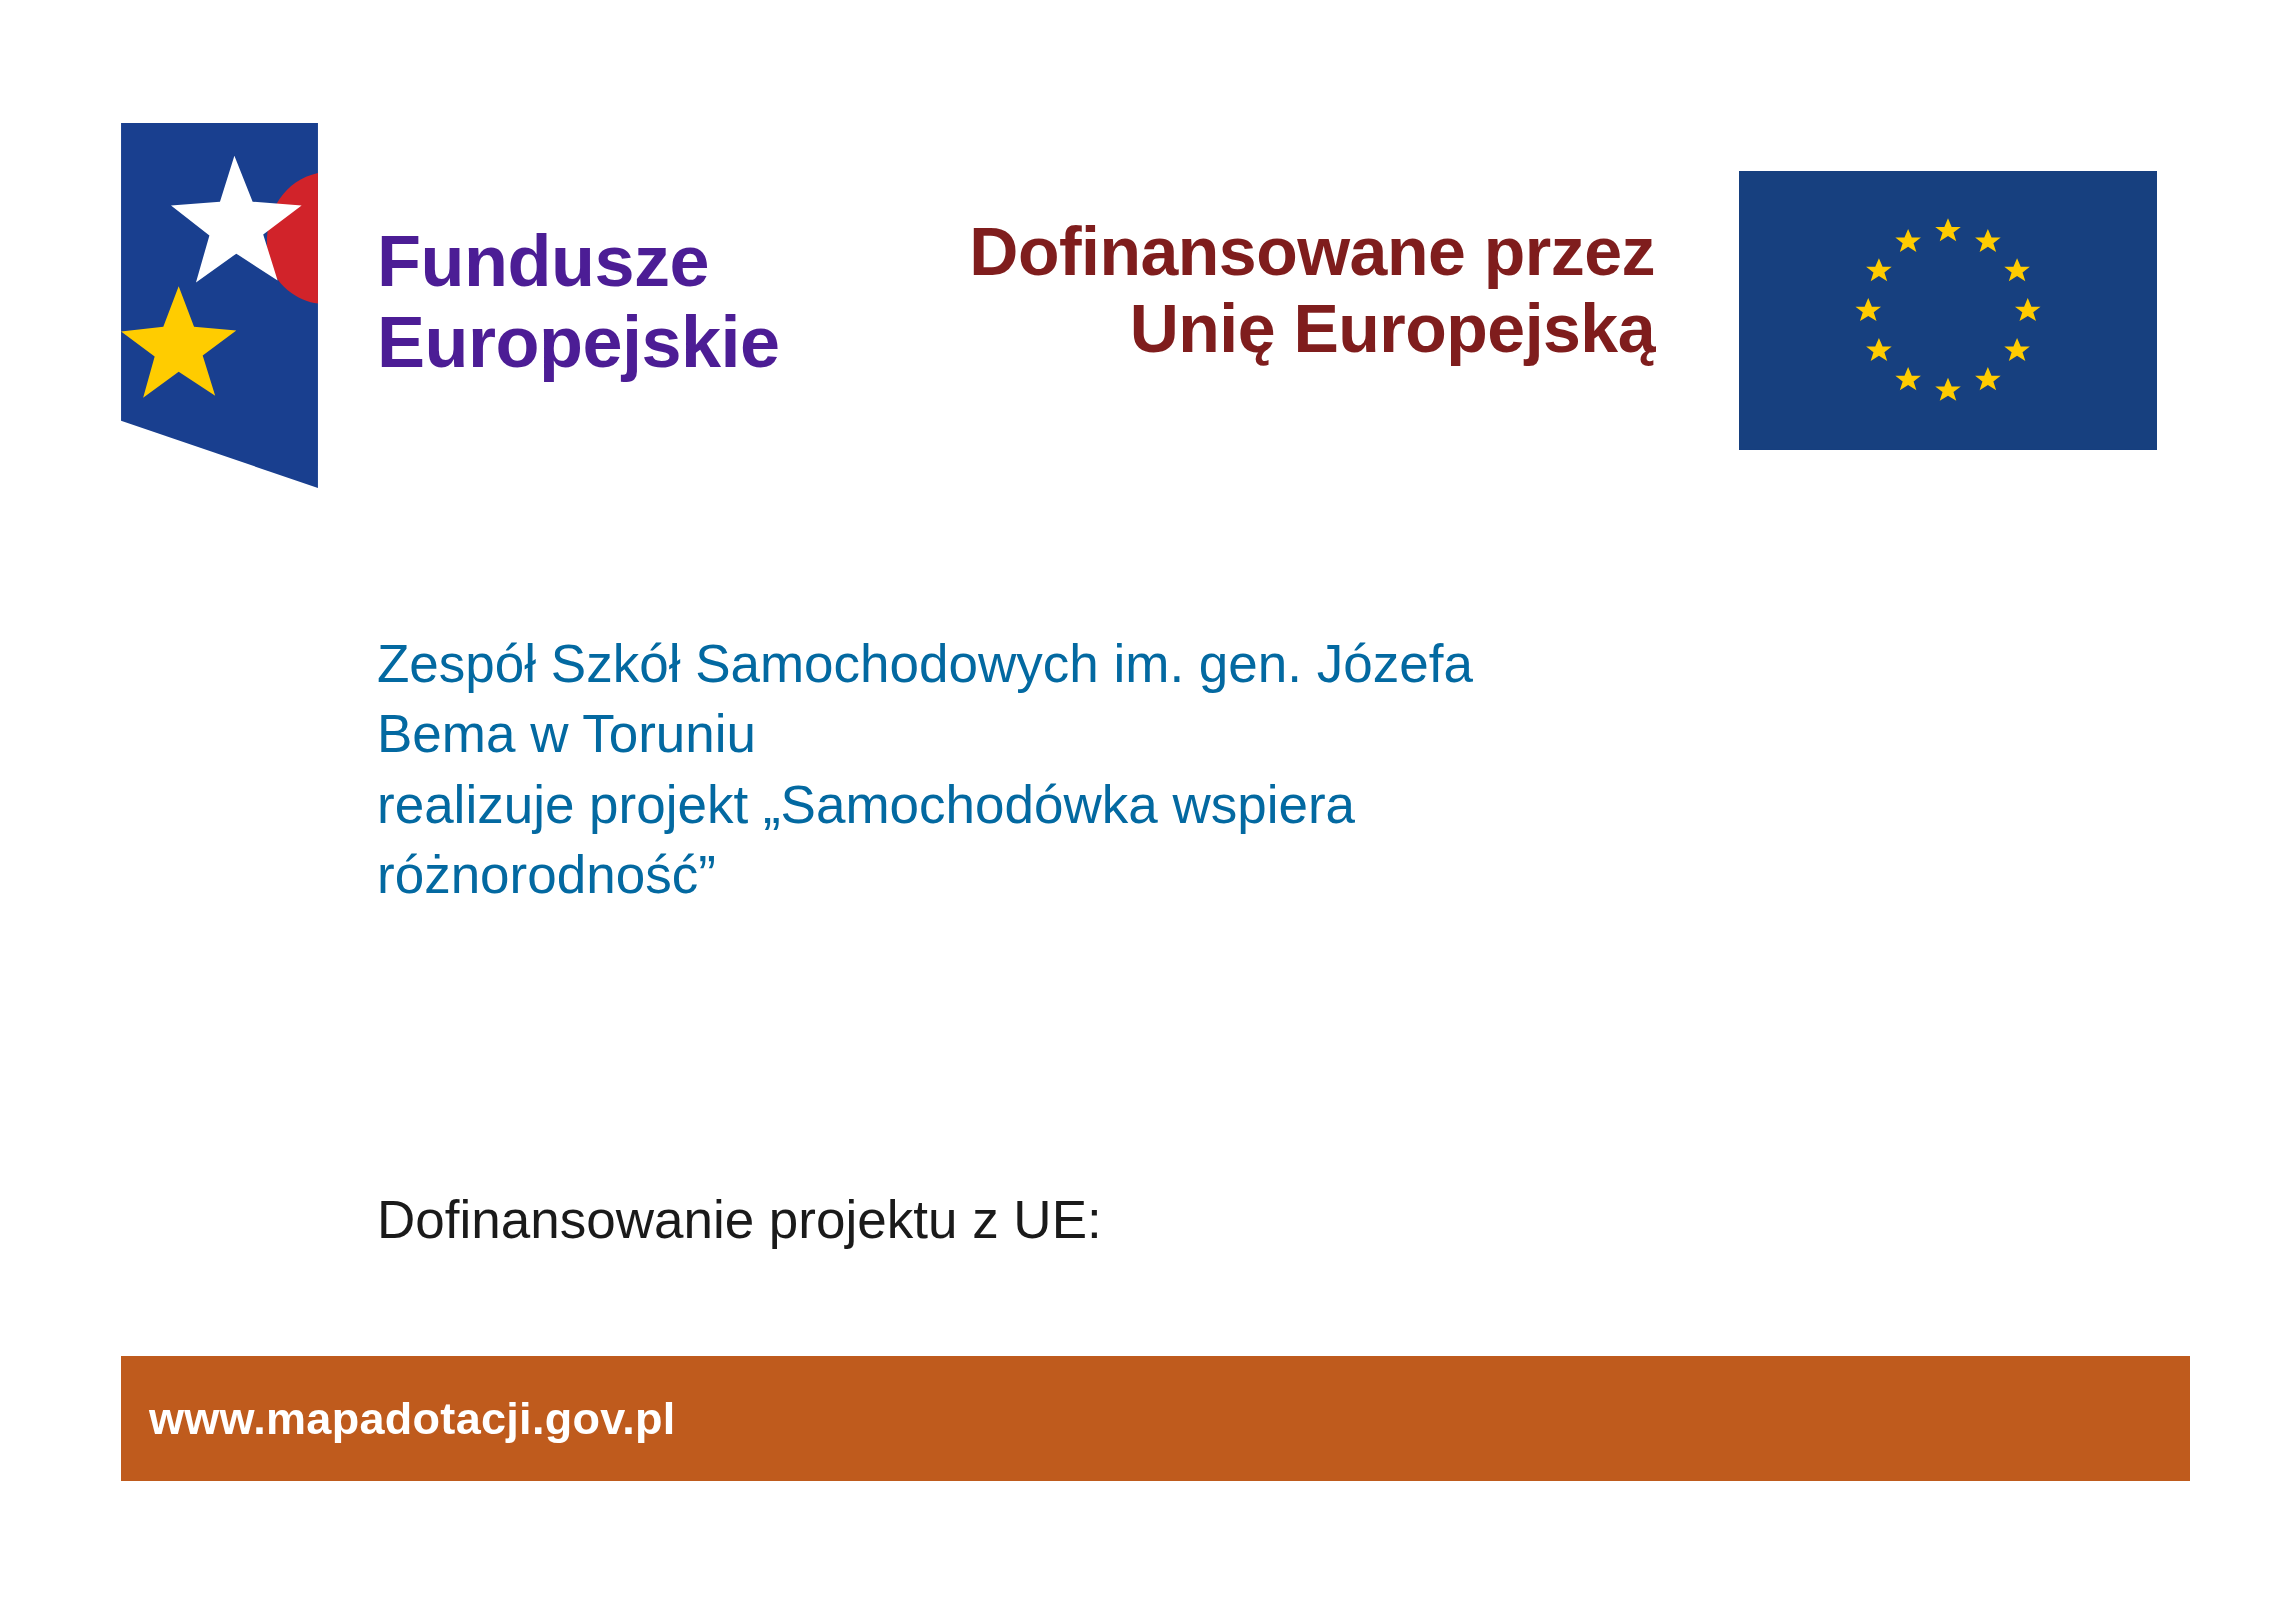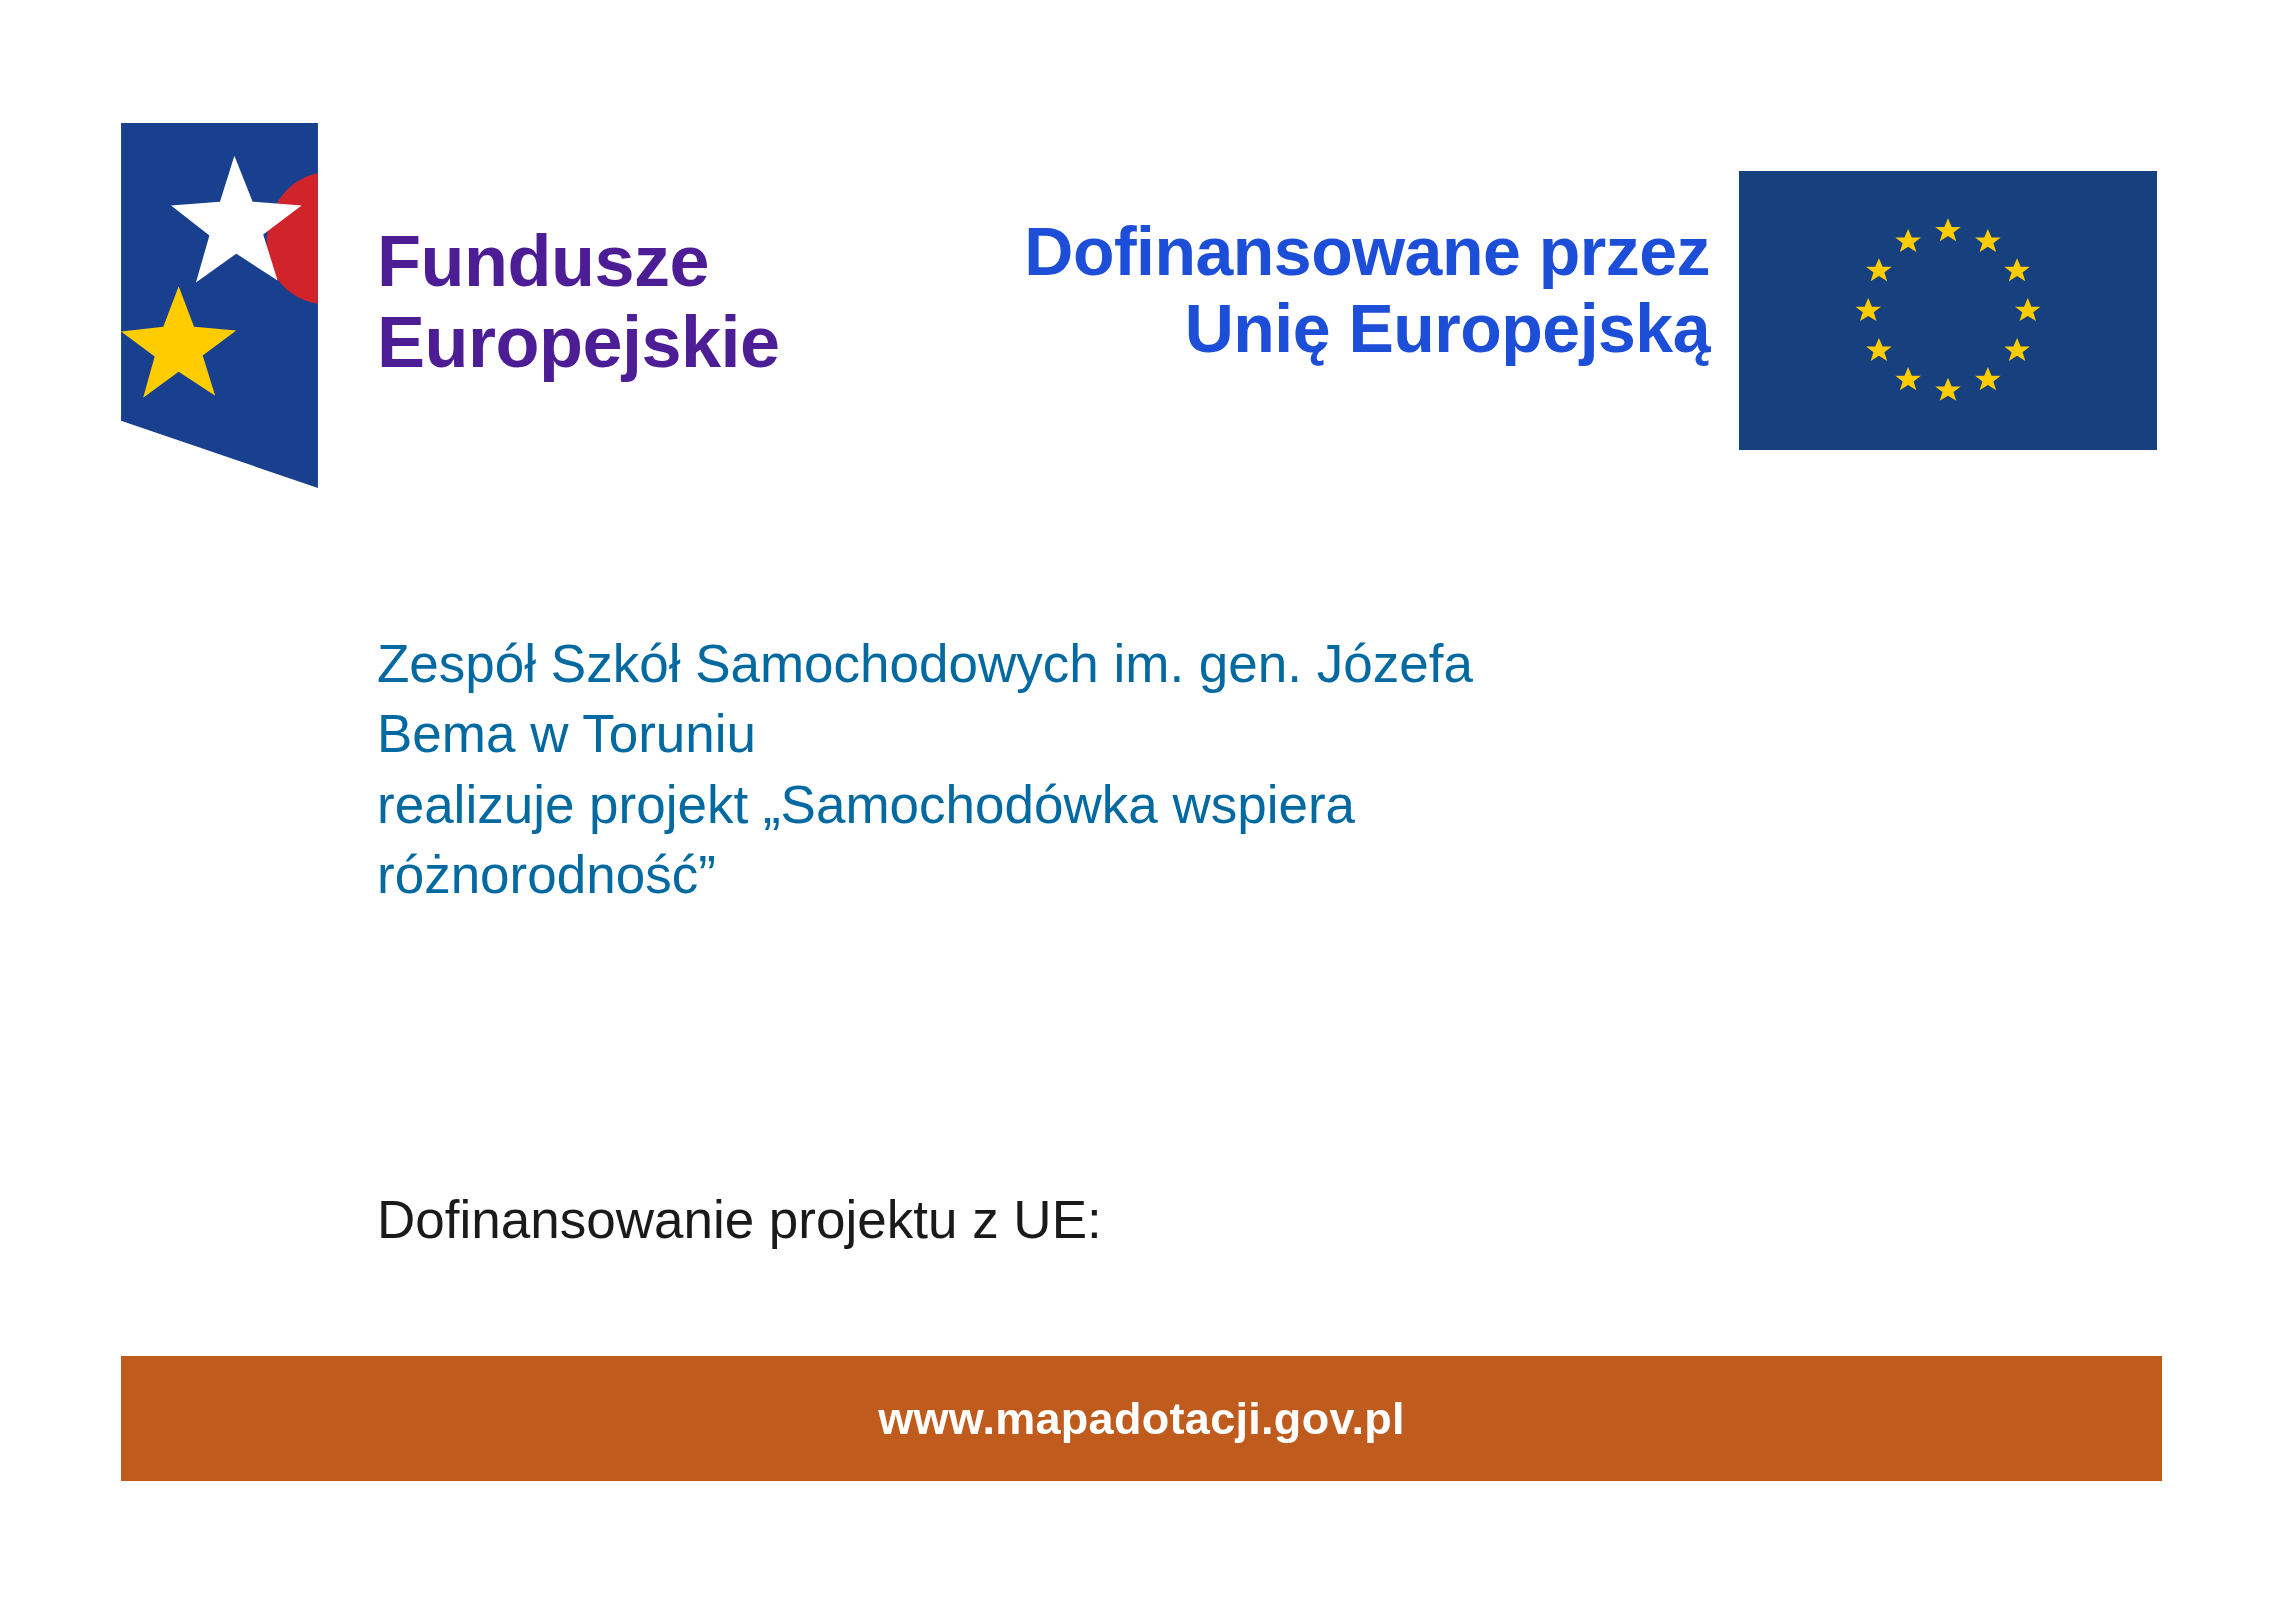--- a/index.html
+++ b/index.html
@@ -48,29 +48,29 @@
     font-size: 72px;
     line-height: 1.13;
     font-weight: bold;
     letter-spacing: -0.5px;
     color: #4c1d95;
     white-space: pre-line;
   }
 
   .eu-text {
     position: absolute;
-    left: 922px;
+    left: 867px;
     top: 213px;
     width: 788px;
     text-align: right;
     font-size: 68px;
     line-height: 1.13;
     font-weight: bold;
     letter-spacing: -0.5px;
-    color: #1d4ed8;
+    color: #7f1d1d;
     white-space: pre-line;
   }
 
   .eu-flag {
     position: absolute;
     left: 1739px;
     top: 171px;
     width: 418px;
     height: 279px;
     background: #1b3münch;
@@ -105,21 +105,22 @@
   
   .footer-bar {
     position: absolute;
     left: 121px;
     top: 1356px;
     width: 2041px;
     height: 125px;
     background: #bf5b1d;
     display: flex;
     align-items: center;
-    justify-content: center;
+    justify-content: flex-start;
+    padding-left: 28px;
   }
   .footer-url {
     font-size: 45px;
     font-weight: bold;
     color: #ffffff;
     letter-spacing: 0.3px;
   }
 </style>
 </head>
 <body>

